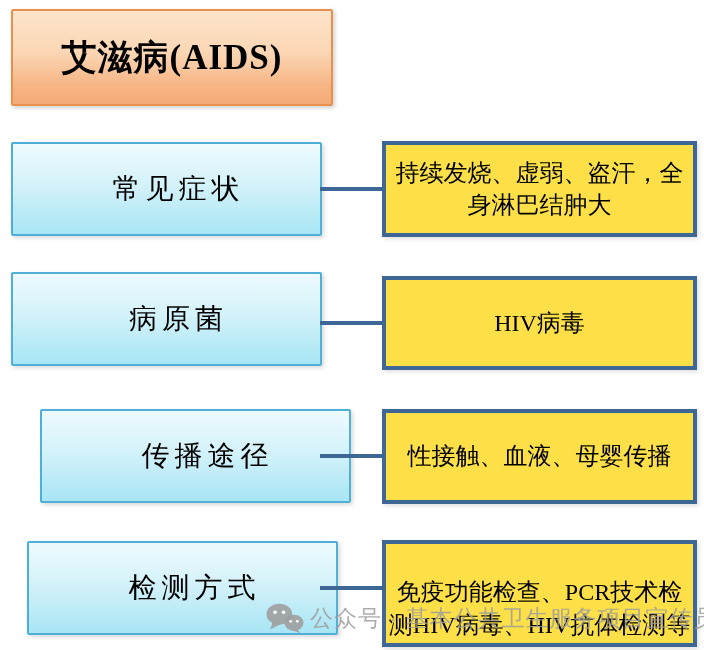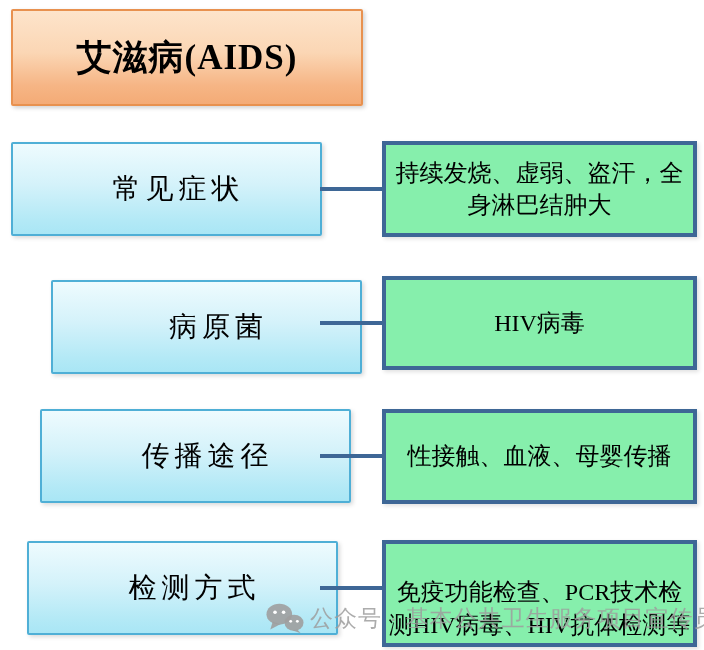--- a/index.html
+++ b/index.html
@@ -20,21 +20,21 @@
     position: absolute;
     box-sizing: border-box;
     display: flex;
     align-items: center;
     justify-content: center;
     text-align: center;
   }
   .title-box {
     left: 11px;
     top: 9px;
-    width: 352px;
+    width: 322px;
     height: 97px;
     background: linear-gradient(to bottom, #fde4cb 0%, #fbd6b4 45%, #f6b585 80%, #f4ab76 100%);
     border: 2px solid #e8914f;
     border-radius: 2px;
     box-shadow: 2px 2px 4px rgba(0,0,0,0.18);
     font-size: 35px;
     font-weight: bold;
     letter-spacing: 1px;
     justify-content: center;
   }
@@ -46,37 +46,37 @@
     border: 2px solid #4fafd6;
     border-radius: 2px;
     box-shadow: 2px 2px 4px rgba(0,0,0,0.15);
     font-size: 28px;
     letter-spacing: 5px;
     padding-left: 24px;
   }
   .white-box {
     left: 382px;
     width: 315px;
-    background: #86efac;
+    background: #fde047;
     border: 4px solid #3e6796;
     box-shadow: 2px 2px 4px rgba(0,0,0,0.12);
     font-size: 24px;
     line-height: 1.35;
     padding: 2px 0;
   }
   .connector {
     position: absolute;
     left: 320px;
     width: 62px;
     height: 4px;
     background: #3e6796;
   }
   
   .blue-r1 { top: 142px; }
-  .blue-r2 { top: 280px; margin-left: 40px; }
+  .blue-r2 { top: 272px; }
   .blue-r3 { top: 409px; margin-left: 29px; }
   .blue-r4 { top: 541px; margin-left: 16px; }
   .white-r1 { top: 141px; height: 96px; }
   .white-r2 { top: 276px; height: 94px; }
   .white-r3 { top: 409px; height: 95px; }
   .white-r4 { top: 540px; height: 107px; align-items: flex-end; }
   .conn-r1 { top: 187px; }
   .conn-r2 { top: 321px; }
   .conn-r3 { top: 454px; }
   .conn-r4 { top: 586px; }

